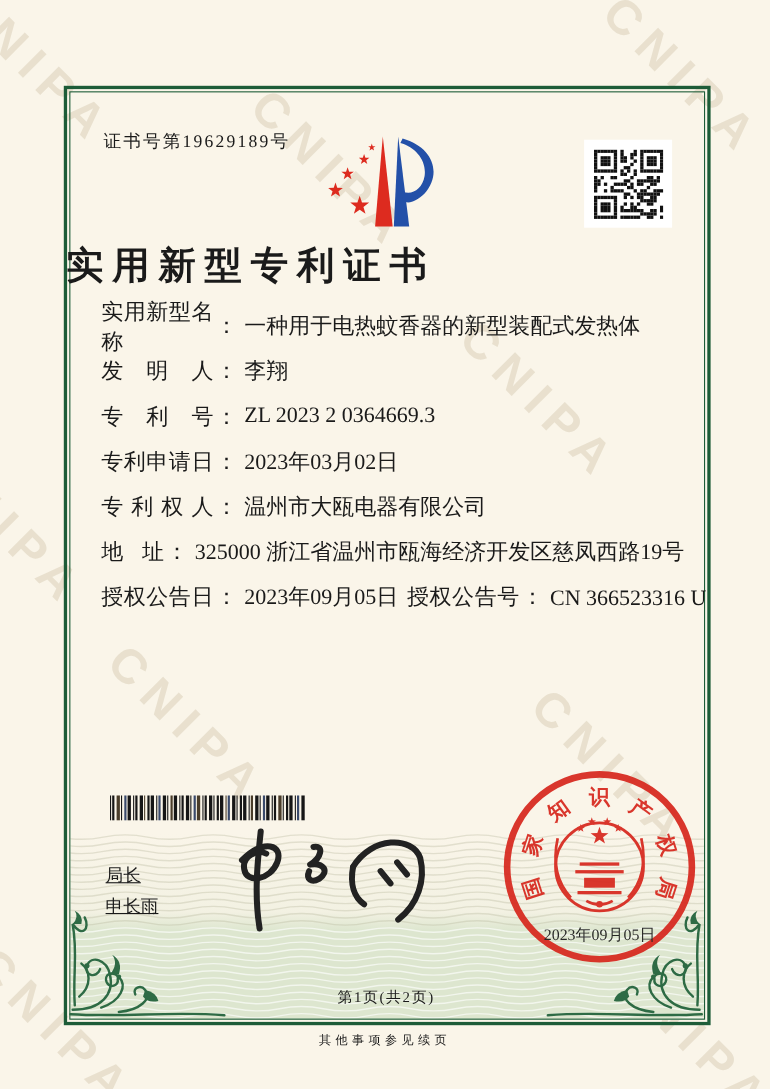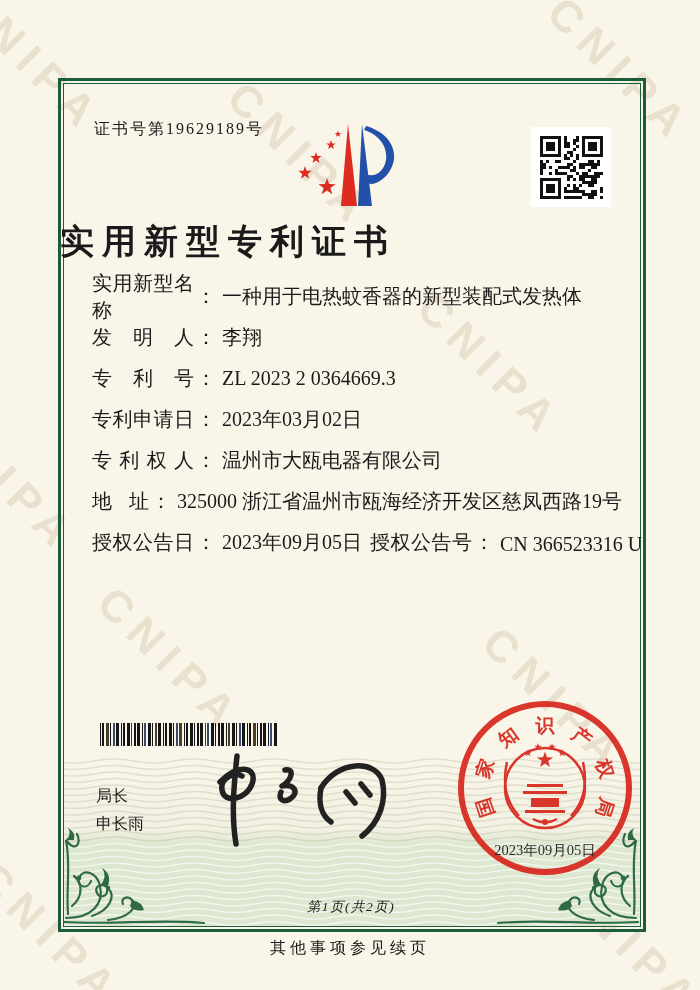--- a/index.html
+++ b/index.html
@@ -29,30 +29,30 @@
   .flabel{display:inline-block;width:102px;text-align:justify;text-align-last:justify;}
   .fcolon{margin:0 6px 0 2px;}
   .fvalue{white-space:nowrap;}
   .fgroup2{position:absolute;left:278px;display:flex;align-items:flex-end;}
   .paras{position:absolute;left:90px;top:570px;width:526px;z-index:3;font-size:13.5px;
          line-height:21.5px;letter-spacing:0.3px;color:#222;}
   .paras p{margin:0 0 6px 0;text-indent:2em;}
   .barcode{position:absolute;left:100px;top:723px;z-index:3;}
   .sig-block{position:absolute;left:96px;top:782px;z-index:3;
              font-family:"Liberation Sans","DejaVu Sans",sans-serif;font-size:16px;}
-  .sig-block .line{height:28px;display:flex;align-items:center;}
+  .sig-block .line{height:28px;display:flex;align-items:center;text-decoration:underline;}
   .signature{position:absolute;left:190px;top:742px;z-index:4;}
   .seal{position:absolute;left:445px;top:698px;z-index:5;opacity:0.93;}
   .ornament{position:absolute;z-index:3;}
   .orn-left{left:58px;top:826px;}
   .orn-right{left:494px;top:826px;transform:scaleX(-1);}
   .page-num{position:absolute;left:60px;top:898px;width:582px;text-align:center;
-            font-size:13.5px;letter-spacing:1.5px;z-index:4;font-style:italic;}
+            font-size:13.5px;letter-spacing:1.5px;z-index:4;}
   .footer-note{position:absolute;left:0;top:938px;width:700px;text-align:center;
-               font-size:16px;letter-spacing:4px;z-index:3;}
+               font-size:11px;letter-spacing:4px;z-index:3;}
 </style>
 </head>
 <body>
 
 <div class="page">
 
   <span class="wm" style="left:30px;top:60px">CNIPA</span>
   <span class="wm" style="left:620px;top:70px">CNIPA</span>
   <span class="wm" style="left:300px;top:155px">CNIPA</span>
   <span class="wm" style="left:490px;top:365px">CNIPA</span>

